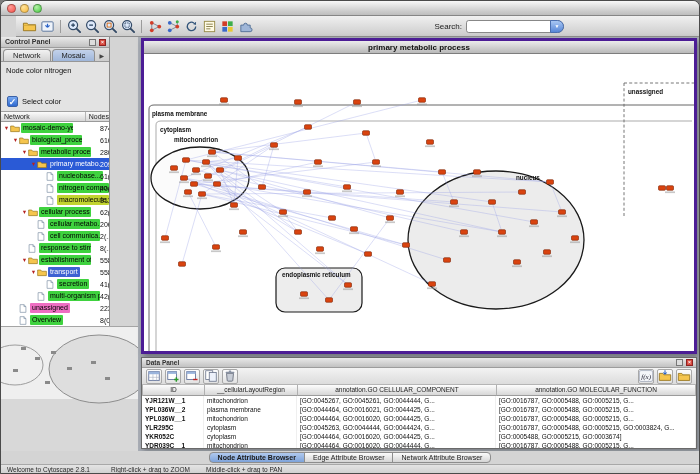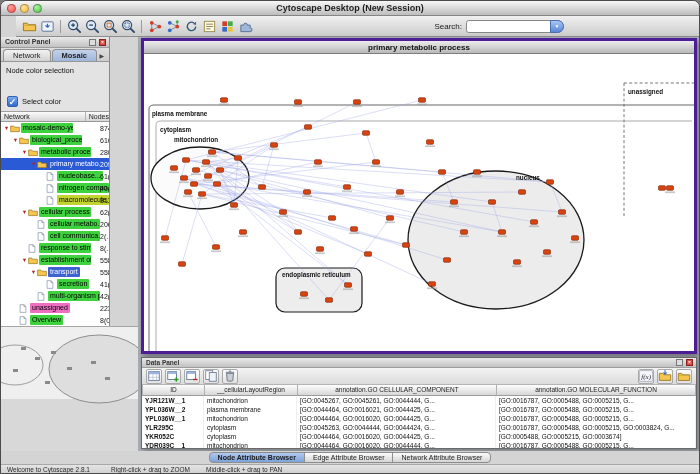--- a/index.html
+++ b/index.html
@@ -35,21 +35,21 @@
   .cp-header{position:absolute;left:0;top:0;width:100%;height:11px;
     background:linear-gradient(#e9e9e9,#c2c2c2);border-bottom:1px solid #9d9d9d;
     font-size:7px;font-weight:bold;color:#333;padding-left:4px;line-height:10px}
   .mini-float{position:absolute;right:13px;top:2px;width:7px;height:7px;border:1px solid #777;background:#ddd}
   .mini-close{position:absolute;right:3px;top:2px;width:7px;height:7px;border:1px solid #8e2222;background:#d84a3f;
     color:#fff;font-size:5px;line-height:5px;text-align:center}
   .cp-tabs{position:absolute;left:0;top:11px;width:100%;height:14px;display:flex;align-items:flex-end;
     border-bottom:1px solid #979797;background:linear-gradient(#dedede,#cdcdcd);padding-left:2px}
   .cptab{font-size:7.5px;padding:1px 9px 1px 9px;border:1px solid #8f8f8f;border-bottom:none;
     border-radius:4px 4px 0 0;background:linear-gradient(#f2f2f2,#d2d2d2);margin-right:1px;color:#222}
-  .cptab.active{background:linear-gradient(#c3d2ea,#9fb6da);font-weight:bold}
+  .cptab.active{background:linear-gradient(#c3d2ea,#9fb6da);font-weight:normal}
   .cp-arrow{margin-left:auto;margin-right:3px;font-size:6px;color:#555;align-self:center}
   .cp-label{position:absolute;left:5px;top:29px;font-size:7.5px;color:#111}
   .cp-dd{position:absolute;left:4px;top:39px;width:128px;height:14px;background:#fff;border:1px solid #909090;
     border-radius:3px;font-size:7.5px;line-height:12px;padding-left:4px;color:#111}
   .cp-dd-btn{position:absolute;right:-1px;top:-1px;width:13px;height:14px;border-radius:0 3px 3px 0;
     background:linear-gradient(#a9c7f3,#4f7fd4);border:1px solid #44699f;color:#fff;font-size:4px;
     display:flex;flex-direction:column;align-items:center;justify-content:center;line-height:4px}
   .cp-check-row{position:absolute;left:6px;top:59px;display:flex;align-items:center;gap:4px}
   .checkbox{width:11px;height:11px;border-radius:2px;border:1px solid #3b62a8;
     background:linear-gradient(#79aaf2,#2f6ad0);color:#fff;font-size:9px;line-height:10px;text-align:center;font-weight:bold}
@@ -110,21 +110,20 @@
 </style>
 </head>
 <body>
 
 <div class="window">
 
   <div class="titlebar">
     <div class="tl red"></div>
     <div class="tl yel"></div>
     <div class="tl grn"></div>
-    <div class="title-text">Cytoscape Desktop (New Session)</div>
   </div>
 
   <div class="toolbar">
     <div style="display:flex;align-items:center">
         <div class="tbtn">
           <svg width="15" height="15" viewBox="0 0 16 16">
             <path d="M1.5 12.5 V4.5 h4 l1.2 1.6 h7.8 v6.4 z" fill="#f5c54e" stroke="#8f6d15" stroke-width="0.9"></path>
             <path d="M1.5 6.8 h13" stroke="#caa33c" stroke-width="0.8"></path>
           </svg>
         </div>
@@ -222,21 +221,21 @@
     <div class="cp-header">
       <span>Control Panel</span>
       <div class="mini-float"></div>
       <div class="mini-close">×</div>
     </div>
     <div class="cp-tabs">
         <div class="cptab">Network</div>
         <div class="cptab active">Mosaic</div>
       </div>
     <div class="cp-arrow" style="position:absolute;right:2px;top:15px;font-size:6px;color:#444">▶</div>
-    <div class="cp-label">Node color selection</div>
+    <div class="cp-label">Node color nitrogen</div>
     <div class="cp-check-row">
       <div class="checkbox">✓</div>
       <span class="cp-check-label">Select color</span>
     </div>
     <div class="tree-head">
       <span class="c1">Network</span>
       <span>Nodes</span>
     </div>
     <div class="tree">
         <div class="trow" style="padding-left: 2px;">

